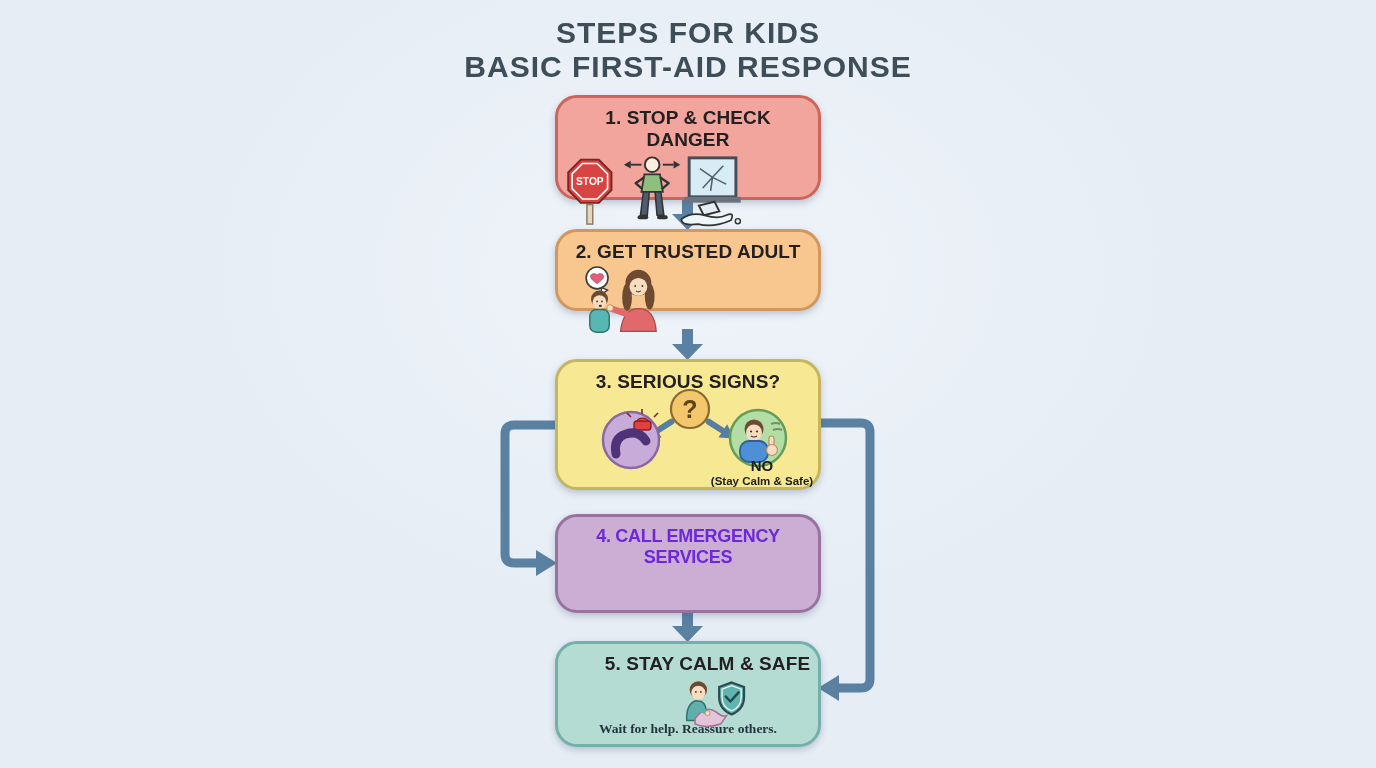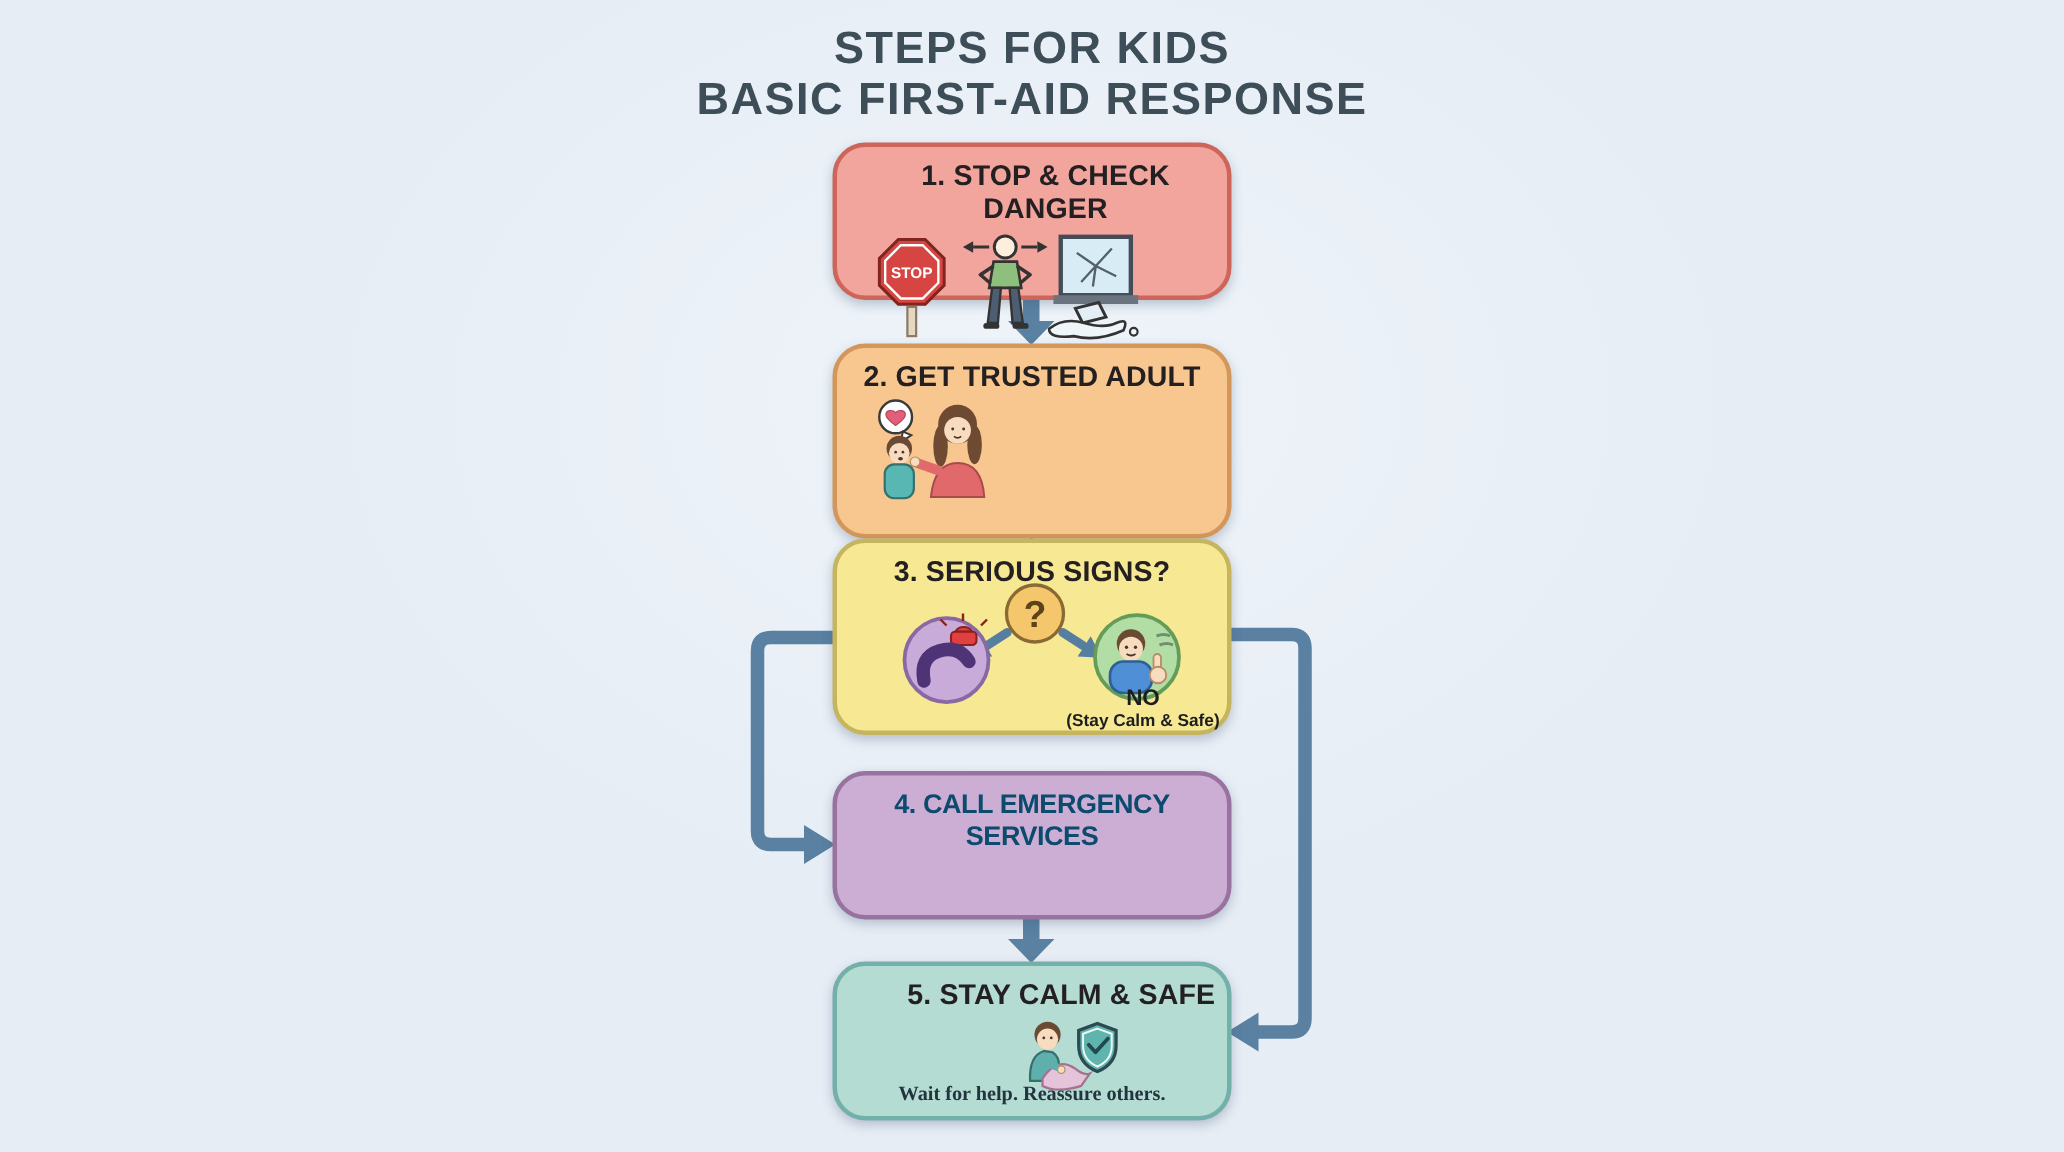--- a/index.html
+++ b/index.html
@@ -8,25 +8,25 @@
   .canvas{position:relative;width:1376px;height:768px;
           background:#e9eff6;
           background-image:radial-gradient(ellipse 700px 500px at 50% 35%, #eef4f9 0%, #e7edf5 70%);}
   .layer{position:absolute;left:0;top:0;}
   .title{position:absolute;left:0;top:16px;width:100%;text-align:center;
          color:#3e4e59;font-weight:bold;font-size:30px;line-height:34px;letter-spacing:1px;}
   .box{position:absolute;left:555px;width:266px;border-radius:22px;border:3px solid;
        box-sizing:border-box;text-align:center;
        box-shadow:0 3px 7px rgba(70,90,120,.30);}
   .box h2{margin:9px 6px 0;font-size:19px;font-weight:bold;color:#242022;letter-spacing:0.1px;}
-  .step1{top:95px;height:105px;background:#f2a59c;border-color:#cd655a;padding-left:18px;}
-  .step2{top:229px;height:130px;background:#f8c78f;border-color:#d4975b;}
+  .step1{top:95px;height:105px;background:#f2a59c;border-color:#cd655a;}
+  .step2{top:229px;height:82px;background:#f8c78f;border-color:#d4975b;}
   .step3{top:359px;height:131px;background:#f7e993;border-color:#c6b55f;}
   .step4{top:514px;height:99px;background:#ccaed5;border-color:#99739f;}
-  .step4 h2{font-size:18px;letter-spacing:-0.3px;color:#0c4a6e;}
+  .step4 h2{font-size:18px;letter-spacing:-0.3px;color:#6d28d9;}
   .step5{top:641px;height:106px;background:#b4dcd3;border-color:#74b0aa;padding-left:39px;}
   .iconrow{display:flex;justify-content:flex-start;margin-top:2px;}
   .branch{position:absolute;font-weight:bold;color:#1d1d1d;text-align:center;line-height:14px;}
   .branch .lab{font-size:15px;}
   .branch .sub{font-size:11.5px;margin-top:1px;}
   .branch-yes{left:2px;top:97px;width:148px;}
   .branch-no{left:148px;top:97px;width:112px;}
   .note{position:absolute;left:0;bottom:7px;width:100%;font-size:13.5px;font-weight:bold;color:#24343e;font-family:Liberation Serif, serif;}
   .s3icons{position:absolute;left:0;top:26px;}
 </style>

